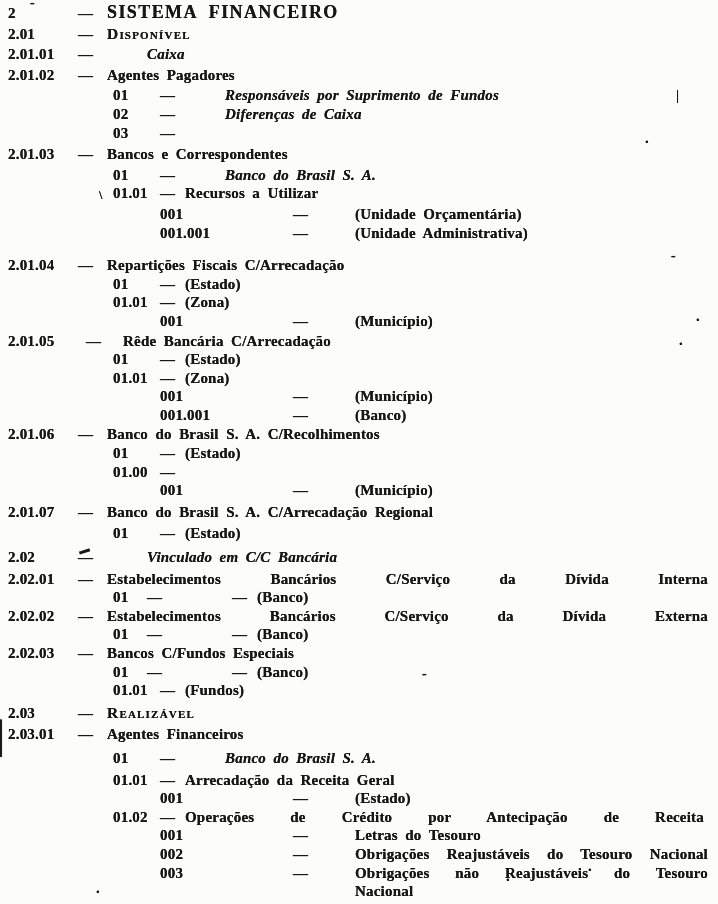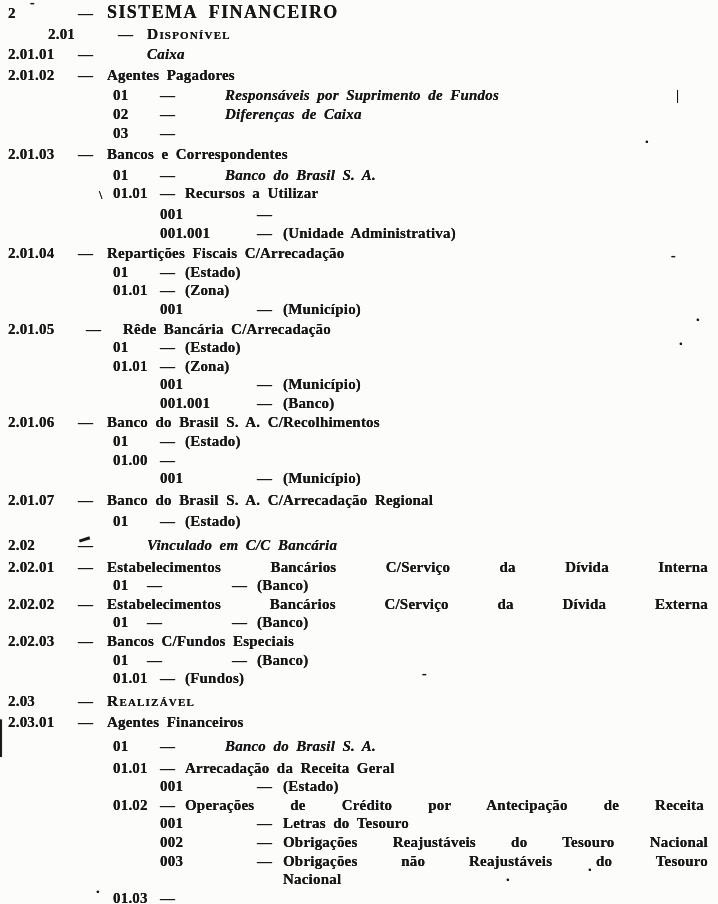--- a/index.html
+++ b/index.html
@@ -21,21 +21,21 @@
   .row{display:flex;align-items:baseline;line-height:18.6px;}
   .code{flex:0 0 auto;white-space:nowrap;}
   .dash{flex:0 0 auto;position:relative;}
   .label{flex:1 1 auto;min-width:0;word-spacing:3.5px;}
   .l1{padding-left:8px;}
   .l1 .code{width:70px;}
   .l1 .dash1{width:29px;}
   .l2{padding-left:113px;}
   .l2 .code{width:47px;}
   .l2 .dash1{width:25px;}
-  .l3{padding-left:160px;}
+  .l3{padding-left:160px;gap:36px;}
   .l3 .code{width:97px;}
   .l3 .dash1{width:26px;}
   .dd .code{width:34px;}
   .dd .dash1{width:25px;}
   .dash2{display:none;width:25px;}
   .dd .dash2{display:block;margin-left:60px;}
   .s-italic .label{font-style:italic;margin-left:40px;}
   .s-smallcaps .label{font-variant:small-caps;letter-spacing:1.2px;font-size:15.5px;}
   .s-caps .label{font-size:18px;letter-spacing:1.4px;word-spacing:6px;}
   .force-justify{text-align:justify;text-align-last:justify;padding-right:10px;}
@@ -57,21 +57,21 @@
 <body>
 
 <div class="page">
   <div>
       <div class="row l1 s-caps">
     <span class="code">2</span>
     <span class="dash dash1">—</span>
 
     <span class="label">SISTEMA FINANCEIRO</span>
   </div>
-      <div class="row l1 s-smallcaps" style="margin-top: 2px; margin-left: 40px;">
+      <div class="row l1 s-smallcaps" style="margin-top: 2px;">
     <span class="code">2.01</span>
     <span class="dash dash1">—</span>
 
     <span class="label">Disponível</span>
   </div>
       <div class="row l1 s-italic" style="margin-top: 2px;">
     <span class="code">2.01.01</span>
     <span class="dash dash1">—</span>
 
     <span class="label">Caixa</span>
@@ -115,28 +115,29 @@
       <div class="row l2">
     <span class="code">01.01</span>
     <span class="dash dash1">—</span>
 
     <span class="label">Recursos a Utilizar</span>
   </div>
       <div class="row l3" style="margin-top: 2px;">
     <span class="code">001</span>
     <span class="dash dash1">—</span>
 
+    <span class="label">(Unidade Orçamentária)</span>
   </div>
       <div class="row l3">
     <span class="code">001.001</span>
     <span class="dash dash1">—</span>
 
     <span class="label">(Unidade Administrativa)</span>
   </div>
-      <div class="row l1" style="margin-top: 2px;">
+      <div class="row l1" style="margin-top: 14px;">
     <span class="code">2.01.04</span>
     <span class="dash dash1">—</span>
 
     <span class="label">Repartições Fiscais C/Arrecadação</span>
   </div>
       <div class="row l2">
     <span class="code">01</span>
     <span class="dash dash1">—</span>
 
     <span class="label">(Estado)</span>

